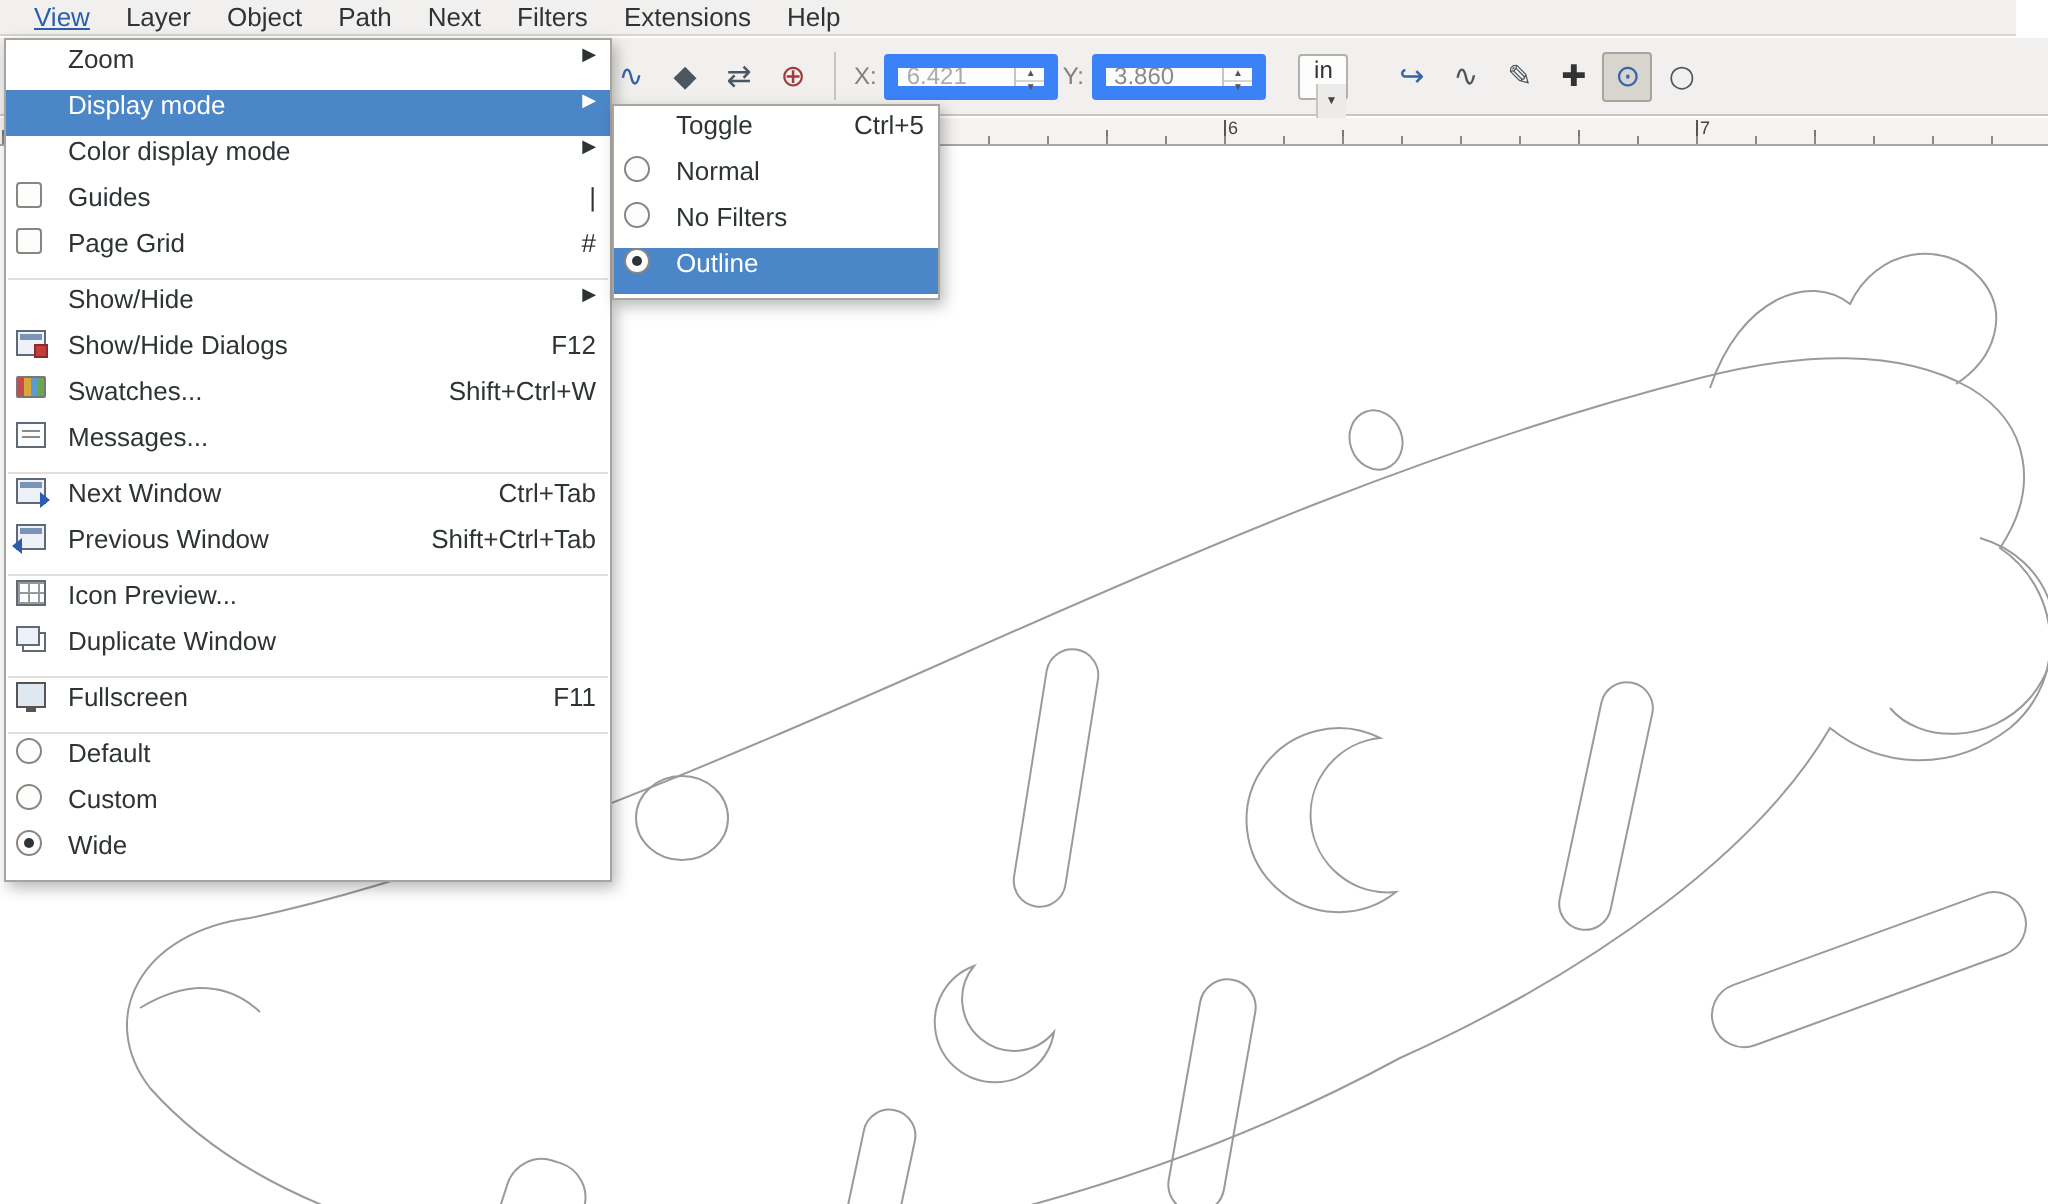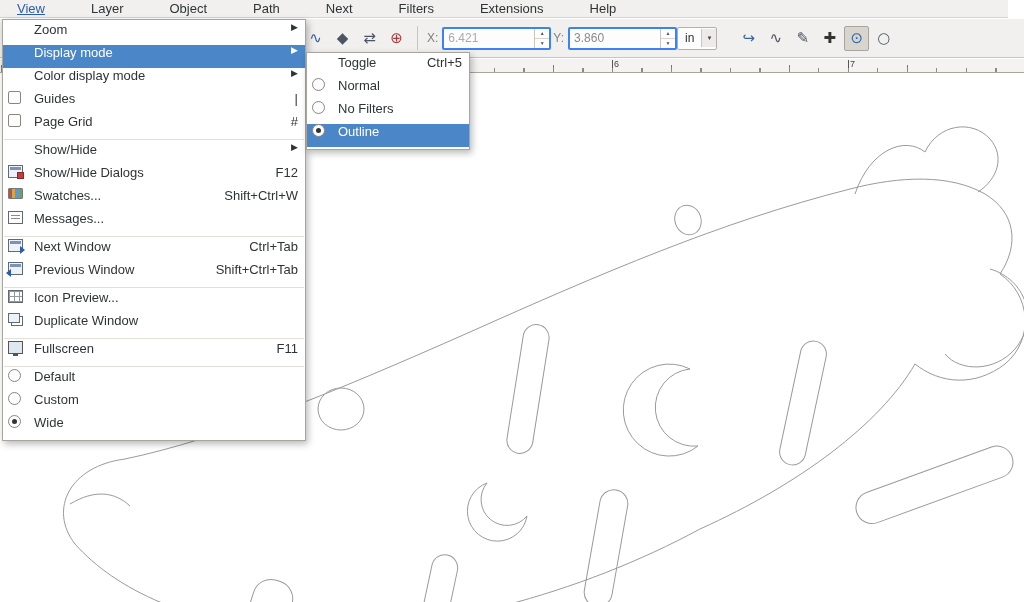--- a/index.html
+++ b/index.html
@@ -2,48 +2,48 @@
 <html><head>
 <meta charset="utf-8">
 <style>
   * { box-sizing: border-box; margin: 0; padding: 0; }
   html,body { width:1024px; height:602px; overflow:hidden; }
   body { font-family:"Liberation Sans", sans-serif; font-size:13px; background:#fff; color:#2e3436; }
   #app { position:relative; width:1024px; height:602px; overflow:hidden; }
 
   
   .menubar { position:absolute; top:0; left:0; right:16px; height:18px; background:#f1f0ee;
-             border-bottom:1px solid #d8d4cf; display:flex; align-items:center; padding-left:8px;gap:28px; }
+             border-bottom:1px solid #d8d4cf; display:flex; align-items:center; padding-left:8px; }
   .mbitem { padding:1px 9px; white-space:nowrap; cursor:default; }
   .mbitem.active { color:#2a5db0; text-decoration:underline; }
 
   
   .toolbar { position:absolute; top:19px; left:0; right:0; height:39px; background:#f1f0ee;
              border-bottom:1px solid #c9c5bf; display:flex; align-items:center; padding-left:302px; }
   .tbtn { width:25px; height:25px; border:1px solid transparent; background:transparent;
           display:flex; align-items:center; justify-content:center; font-size:15px; color:#4c5660;
           margin:0 1px; border-radius:2px; font-family:"DejaVu Sans",sans-serif; }
   .tbtn.active { background:#d8d4ce; border-color:#a8a49e; }
   .tools-left .tbtn:nth-child(1) { color:#3465a4; }
   .tools-left .tbtn:nth-child(4) { color:#a03c3c; }
   .tools-right .tbtn:nth-child(1) { color:#3465a4; }
   .tools-right .tbtn:nth-child(4) { color:#333; }
   .tools-right .tbtn:nth-child(5) { color:#3465a4; }
   .tools-left, .tools-right { display:flex; align-items:center; }
   .tsep { width:1px; height:24px; background:#c9c5bf; margin:0 7px; }
   .tlabel { color:#808080; margin:0 4px 0 2px; font-size:12px; }
-  .spin { display:flex; align-items:stretch; height:23px; border:2px solid #3b82f6; background:#fdfdfd; border-radius:2px;gap:32px; }
+  .spin { display:flex; align-items:stretch; height:23px; border:7px solid #3b82f6; background:#fdfdfd; border-radius:2px; }
   .spin input { width:58px; border:none; outline:none; background:transparent; color:#8a8a8a;
                 font-size:12px; padding:0 4px; font-family:"Liberation Sans",sans-serif; }
   .spin.disabled input { color:#ababab; }
   .spin .arrows { width:15px; display:flex; flex-direction:column; border-left:1px solid #c9c5bf; }
   .spin .sa { flex:1; display:flex; align-items:center; justify-content:center; font-size:5px; color:#555; }
   .spin .sa:first-child { border-bottom:1px solid #d8d4cf; }
   .unit-dd { display:flex; align-items:center; height:23px; border:1px solid #b4b0aa; background:#fdfdfd;
-             border-radius:2px; margin-left:0; padding-left:7px; }
+             border-radius:2px; margin-left:16px; padding-left:7px;flex-direction:column; }
   .unit-dd .uval { font-size:12px; color:#2e3436; margin-right:7px; }
   .unit-dd .dd-arrow { font-size:6px; color:#444; border-left:1px solid #c9c5bf; padding:6px 4px; background:#ecebe9; }
   .gap18 { width:18px; }
 
   
   .ruler { position:absolute; top:59px; left:0; right:0; height:14px; background:#f4f3f1;
            border-bottom:1px solid #aba79f; }
   .ruler-ticks { position:absolute; inset:0;
     background-image:
       repeating-linear-gradient(to right, #8a8a8a 0 1px, transparent 1px 29.5px),

